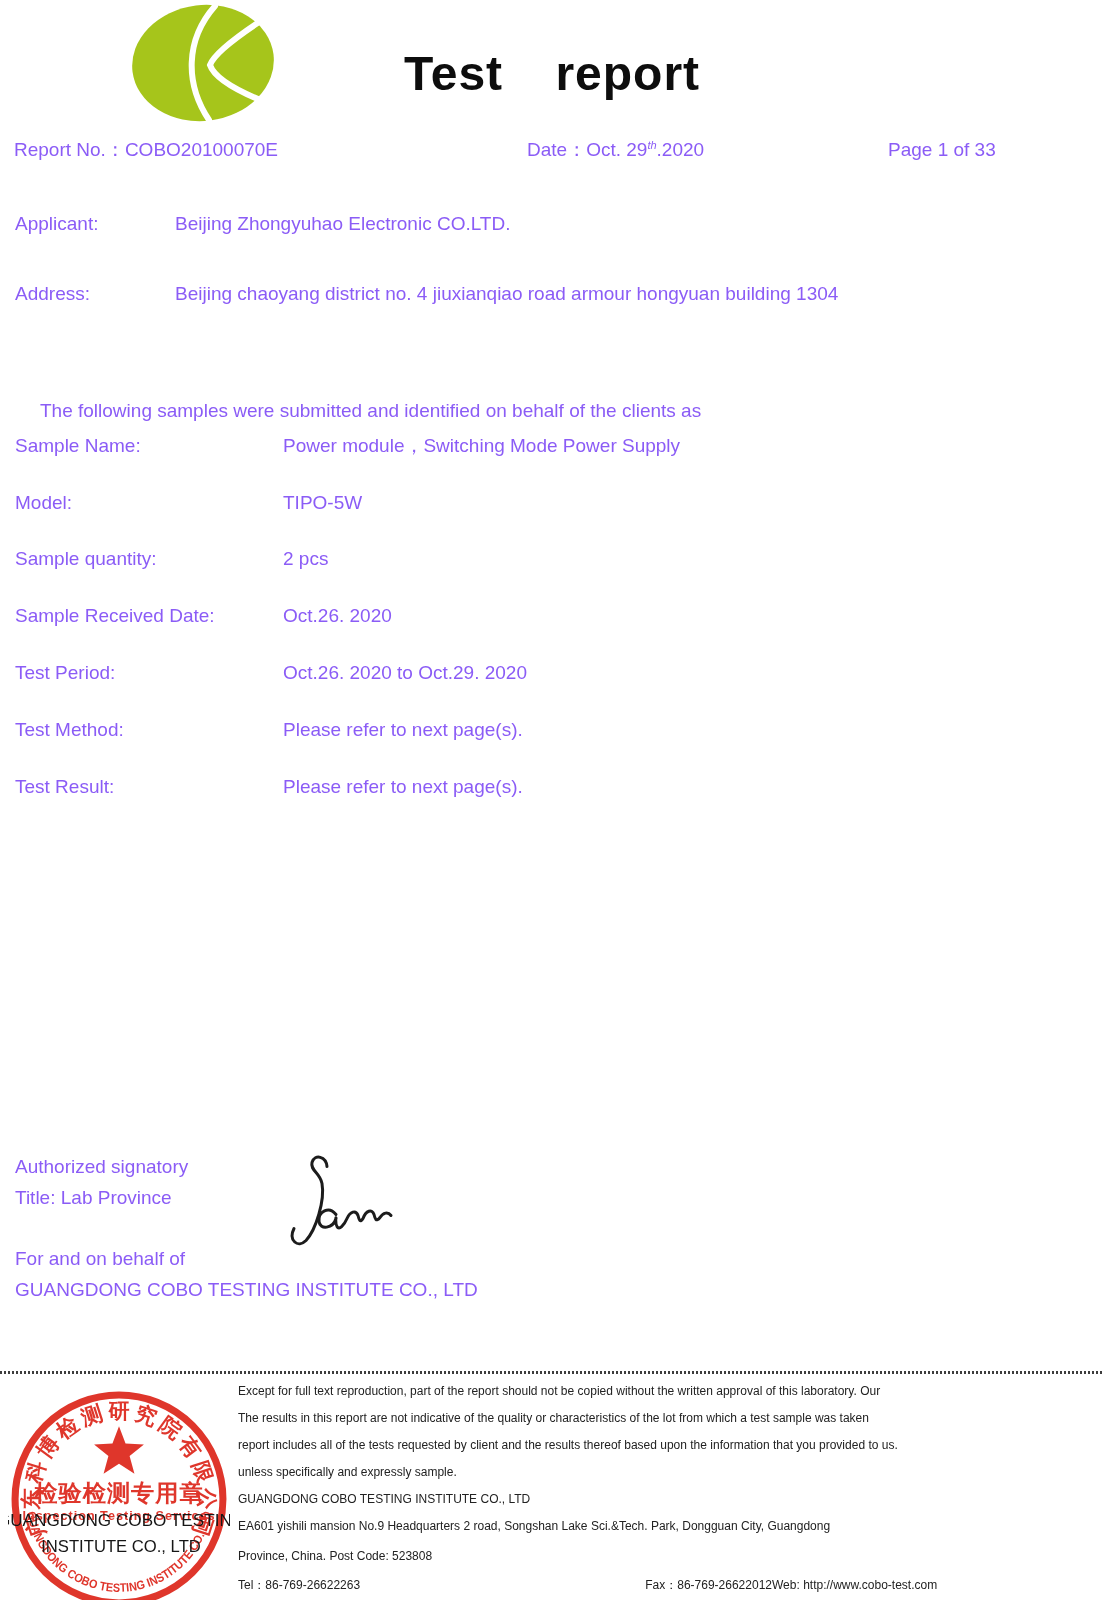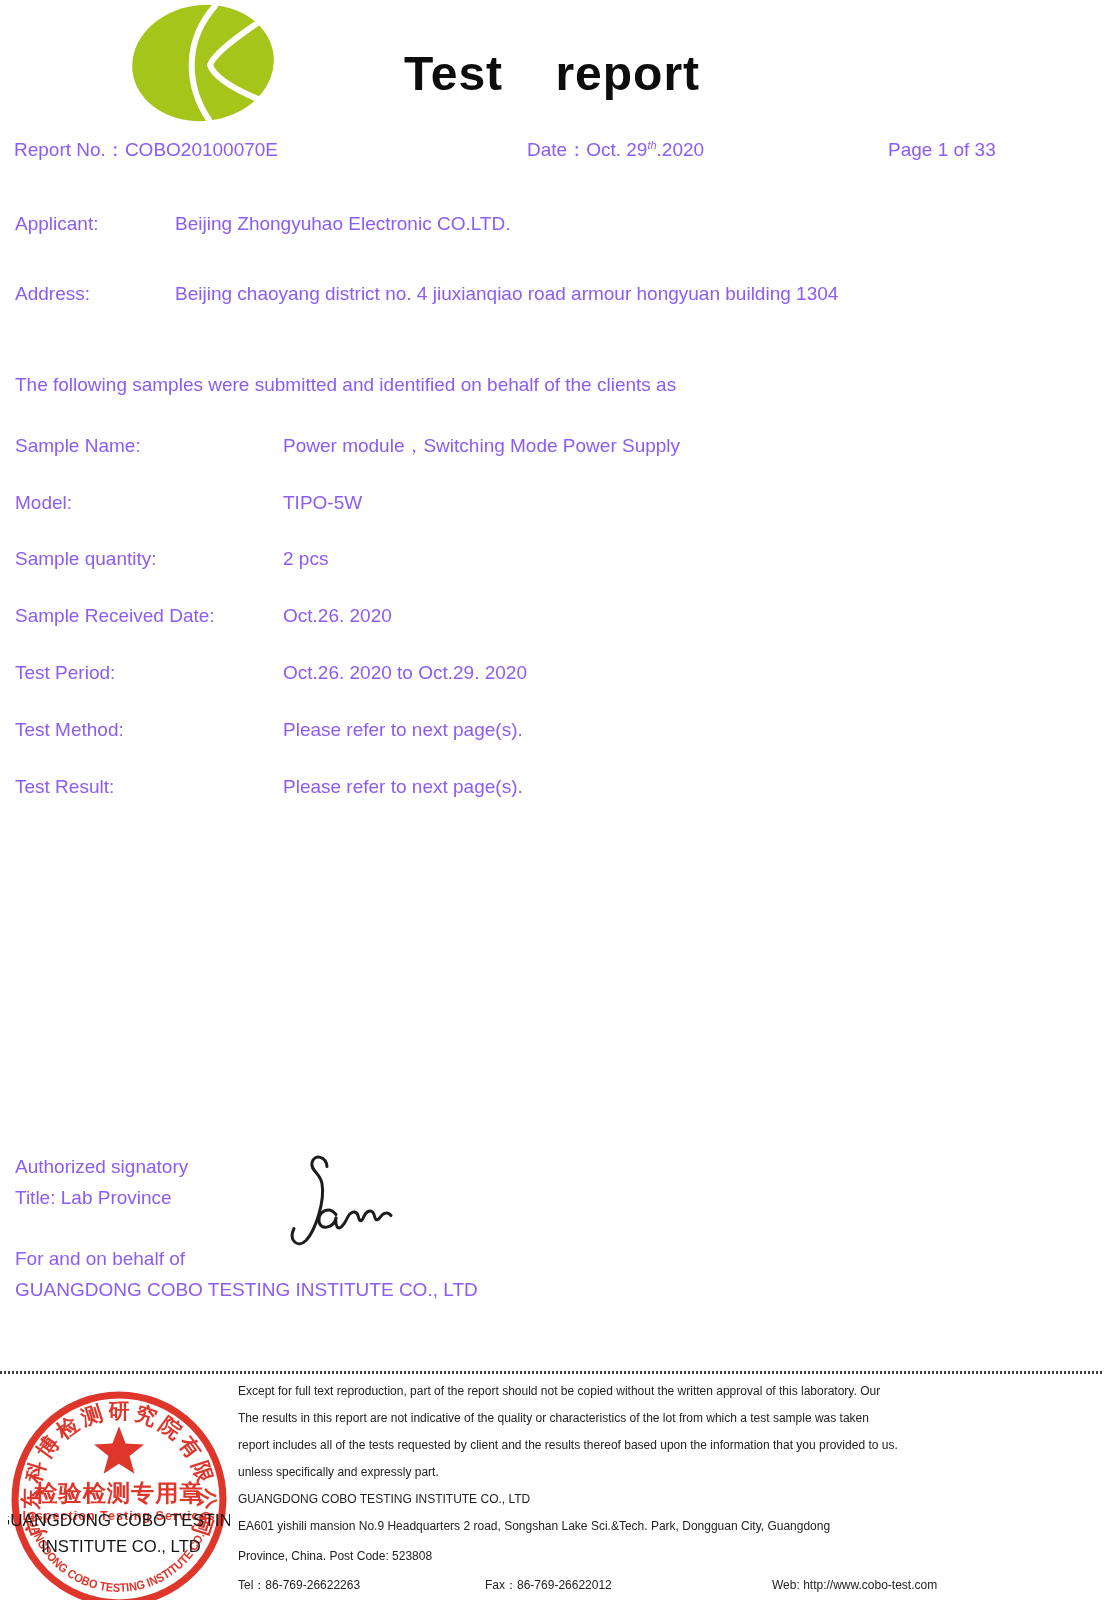--- a/index.html
+++ b/index.html
@@ -10,21 +10,21 @@
   .title{top:46px;left:0;width:100%;text-align:center;font-size:48px;font-weight:bold;color:#0d0d0d;word-spacing:38px;letter-spacing:1px;}
   .hdr{top:138px;}
   .lbl-col{left:15px;}
   .party-val{left:175px;}
   .field-val{left:283px;}
   .sep{left:0;top:1371px;width:1112px;height:3px;background:repeating-linear-gradient(90deg,#3d3d3d 0 2px,transparent 2px 4px);}
   .footer-block{left:238px;top:1378px;width:866px;font-size:12px;color:#222;}
   .footer-block .fline{line-height:27px;white-space:nowrap;}
   .telrow{display:flex;line-height:27px;white-space:nowrap;margin-top:2px;}
   .telrow .t1{width:247px;}
-  .telrow .t2{width:287px;}
+  .telrow .t2{width:287px;text-align:right;}
   sup{font-size:0.58em;vertical-align:super;line-height:0;font-style:italic;}
   .addr2{margin-top:3px;}
   svg text{font-family:"Liberation Sans","DejaVu Sans",sans-serif;}
 </style>
 </head>
 <body>
 
 <div class="page">
 
   <svg class="abs" style="left:125px;top:2px;" width="152" height="122" viewBox="0 0 152 122">
@@ -37,21 +37,21 @@
 
   <div class="abs body-text hdr" style="left:14px;"><span>Report No.：</span><span>COBO20100070E</span></div>
   <div class="abs body-text hdr" style="left:527px;"><span>Date：</span><span>Oct. 29</span><sup>th</sup><span>.2020</span></div>
   <div class="abs body-text hdr" style="left:888px;">Page 1 of 33</div>
 
   <div class="abs body-text lbl-col" style="top:212px;">Applicant:</div>
   <div class="abs body-text party-val" style="top:212px;">Beijing Zhongyuhao Electronic CO.LTD.</div>
   <div class="abs body-text lbl-col" style="top:282px;">Address:</div>
   <div class="abs body-text party-val" style="top:282px;">Beijing chaoyang district no. 4 jiuxianqiao road armour hongyuan building 1304</div>
 
-  <div class="abs body-text lbl-col" style="top:373px;">The following samples were submitted and identified on behalf of the clients as</div>
+  <div class="abs body-text lbl-col" style="top:399px;margin-left:25px;">The following samples were submitted and identified on behalf of the clients as</div>
 
   <div class="abs body-text lbl-col" style="top:434px;">Sample Name:</div>
   <div class="abs body-text field-val" style="top:434px;">Power module，Switching Mode Power Supply</div>
 
   <div class="abs body-text lbl-col" style="top:491px;">Model:</div>
   <div class="abs body-text field-val" style="top:491px;">TIPO-5W</div>
 
   <div class="abs body-text lbl-col" style="top:547px;">Sample quantity:</div>
   <div class="abs body-text field-val" style="top:547px;">2 pcs</div>
 
@@ -99,21 +99,21 @@
       </text>
     </g>
     <text x="112" y="137" font-size="17" fill="#161616" text-anchor="middle">GUANGDONG COBO TESTING</text>
     <text x="112" y="163" font-size="16.5" fill="#161616" text-anchor="middle">INSTITUTE CO., LTD</text>
   </svg>
 
   <div class="abs footer-block">
     <div class="fline">Except for full text reproduction, part of the report should not be copied without the written approval of this laboratory. Our</div>
     <div class="fline">The results in this report are not indicative of the quality or characteristics of the lot from which a test sample was taken</div>
     <div class="fline">report includes all of the tests requested by client and the results thereof based upon the information that you provided to us.</div>
-    <div class="fline">unless specifically and expressly part.</div>
+    <div class="fline">unless specifically and expressly sample.</div>
     <div class="fline">GUANGDONG COBO TESTING INSTITUTE CO., LTD</div>
     <div class="fline">EA601 yishili mansion No.9 Headquarters 2 road, Songshan Lake Sci.&amp;Tech. Park, Dongguan City, Guangdong</div>
     <div class="fline addr2">Province, China. Post Code: 523808</div>
     <div class="telrow">
       <span class="t1"><span>Tel：</span><span>86-769-26622263</span></span>
       <span class="t2"><span>Fax：</span><span>86-769-26622012</span></span>
       <span class="t3"><span>Web: </span><span>http://www.cobo-test.com</span></span>
     </div>
   </div>
 

